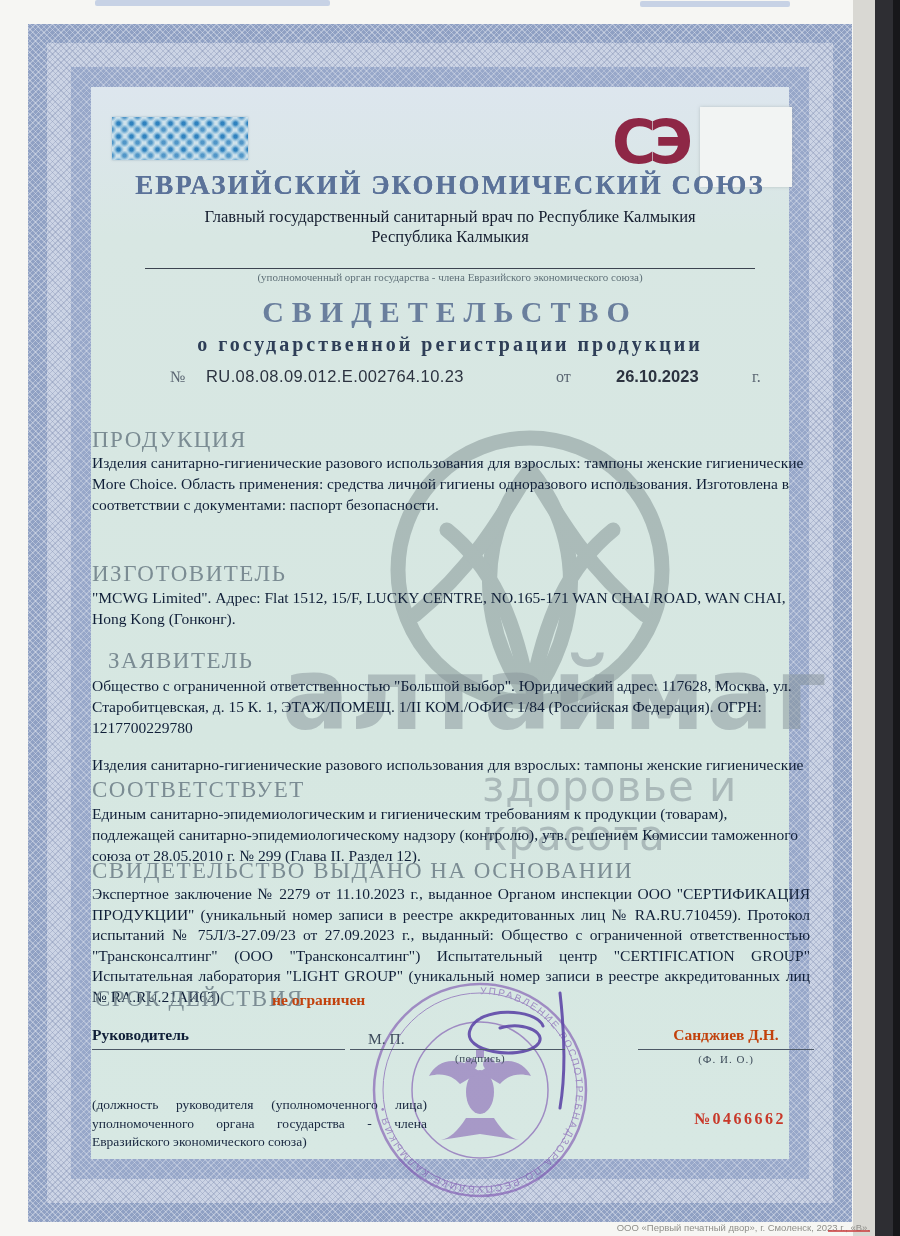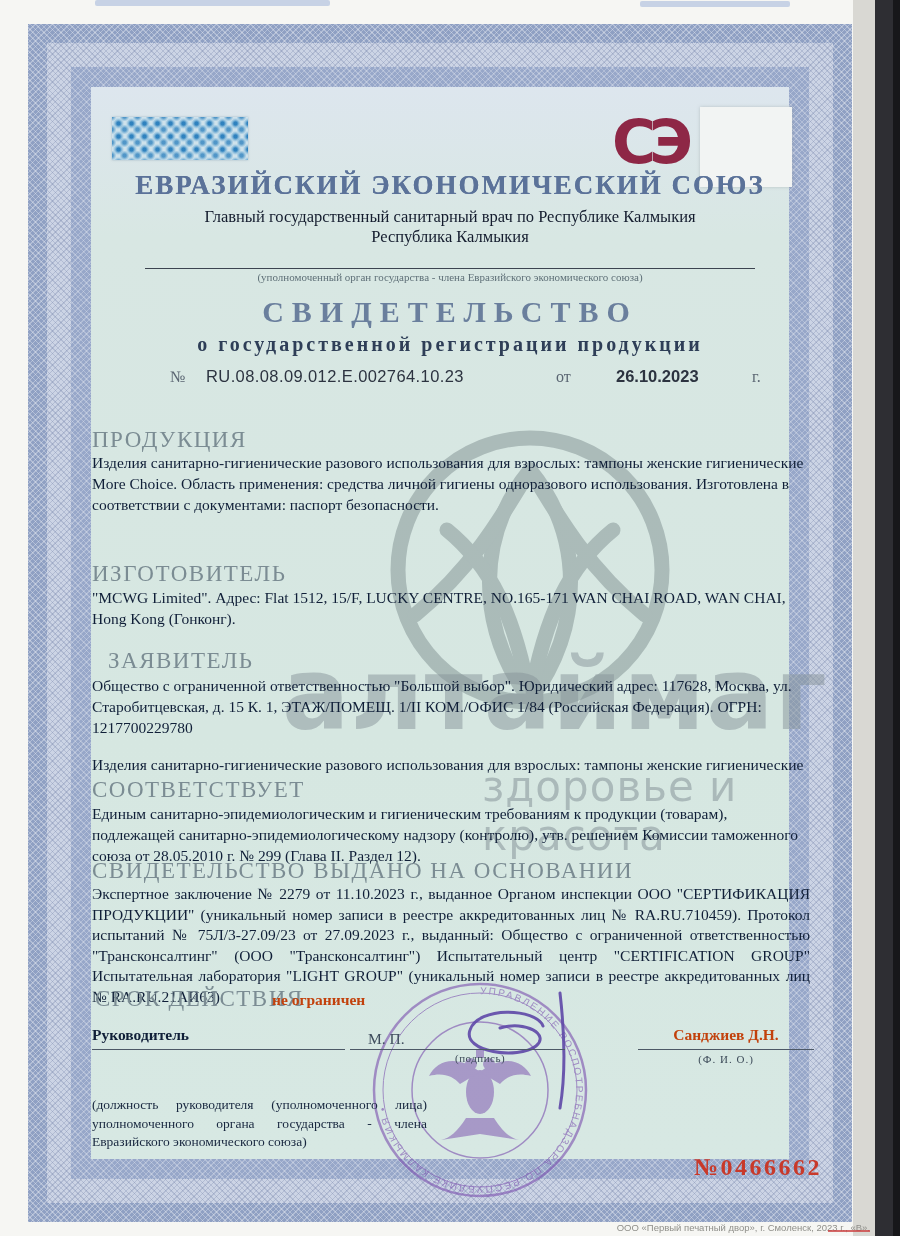--- a/index.html
+++ b/index.html
@@ -84,23 +84,22 @@
   .body-text{font-size:15.5px;line-height:21px;color:#101f38;}
   .justify{text-align:justify;}
 
   .bold-dark{font-weight:bold;color:#c2410c;}
 
   .sig-line{border-top:1.1px solid #4c5866;height:0;}
   .small-cap{font-size:11px;color:#3c4a58;letter-spacing:.5px;}
   .note-text{font-size:13.5px;line-height:18.5px;color:#18273f;text-align:justify;margin-top:40px;}
 
   .serial{
-    font-size:24px;font-weight:600;letter-spacing:2.5px;color:#c8392a;
+    font-size:16px;font-weight:600;letter-spacing:2.5px;color:#c8392a;
     font-family:"Liberation Serif", serif;
-    margin-top:44px;
   }
   .footer-print{
     font-family:"Liberation Sans", sans-serif;font-size:9.5px;color:#8f8f8a;
   }
   .red-artifact{left:828px;top:1230px;width:42px;height:2px;background:#c44;opacity:.8;}
 
   .wm{color:#87949a;font-family:"DejaVu Sans", sans-serif;}
   .wm-brand{left:282px;top:640px;font-size:100px;font-weight:bold;opacity:.50;letter-spacing:1px;line-height:110px;}
   .wm-tagline{left:482px;top:762px;font-size:42px;font-weight:500;opacity:.55;letter-spacing:1px;}
 </style>

